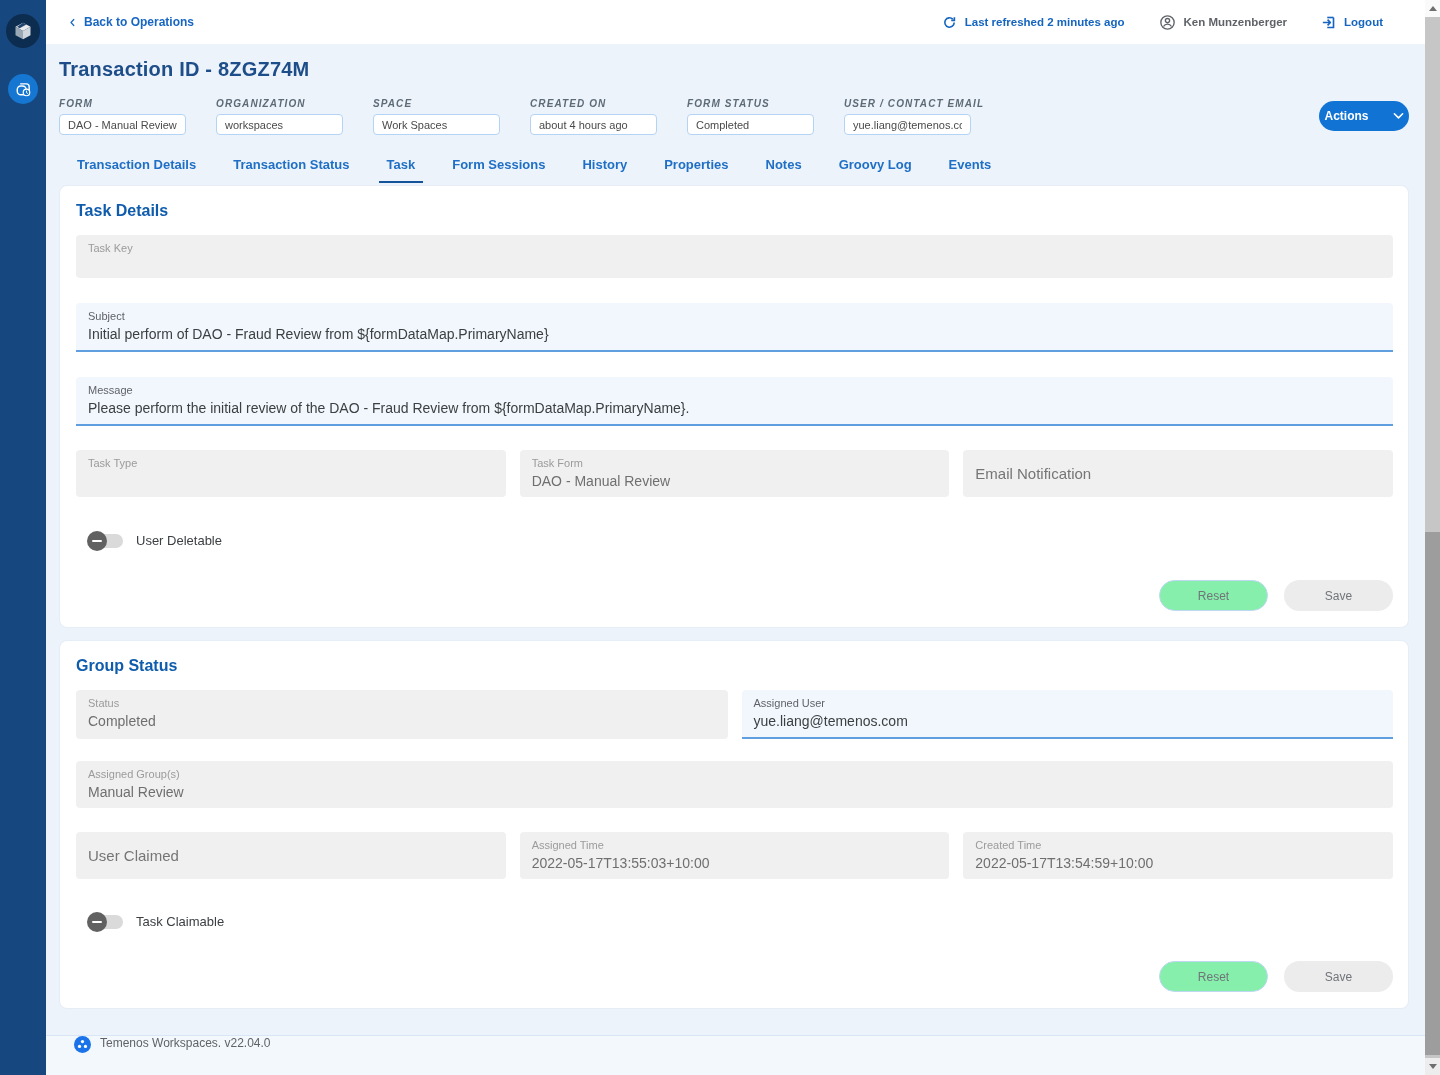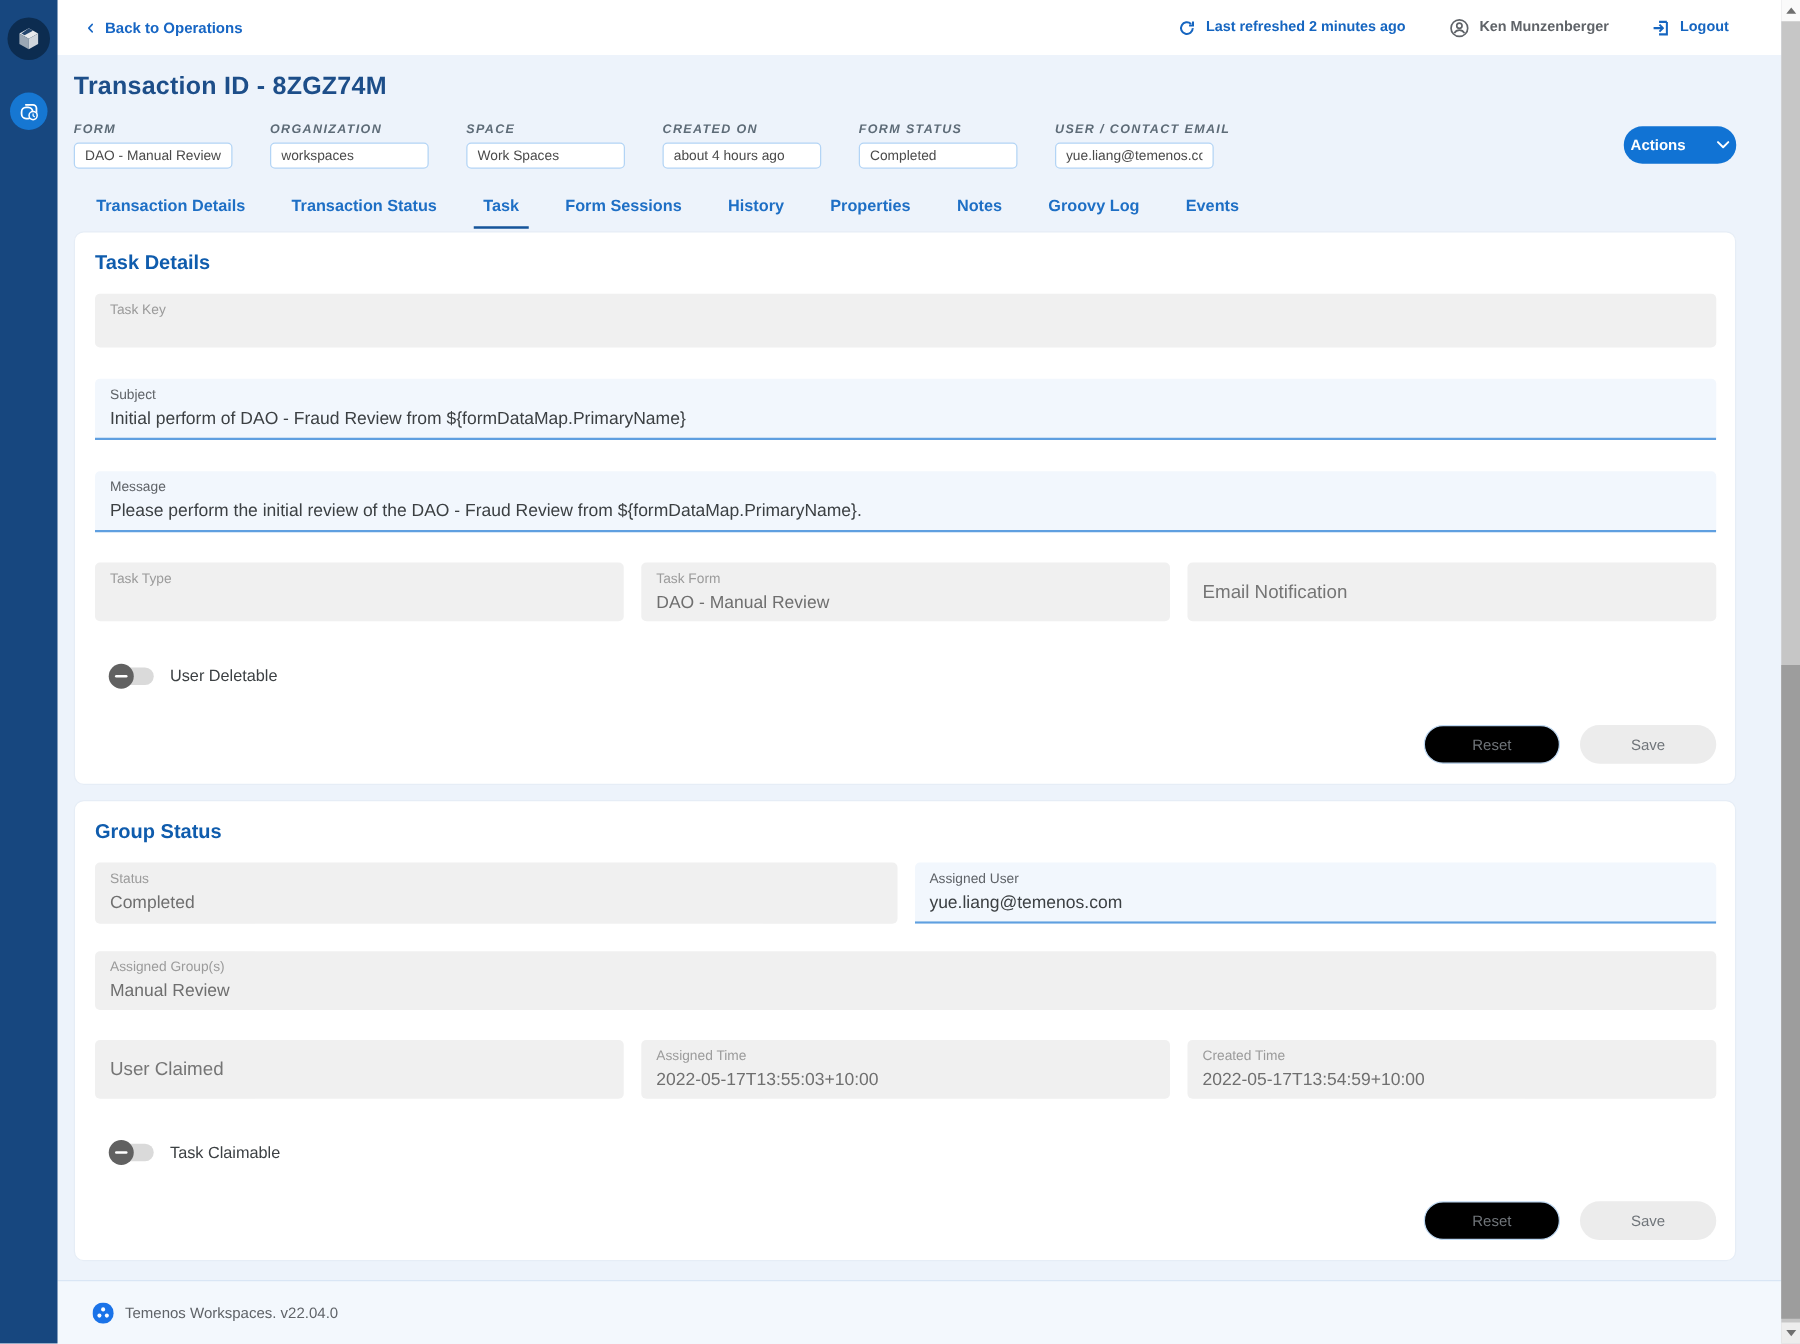--- a/index.html
+++ b/index.html
@@ -14,21 +14,21 @@
 
   
   .topbar { position:absolute; left:46px; top:0; right:15px; height:44px; background:#ffffff; display:flex; align-items:center; justify-content:space-between; padding:0 42px 0 22px; z-index:5; }
   .back { display:flex; align-items:center; gap:7px; color:#1766c4; font-size:12px; font-weight:700; cursor:pointer; text-decoration:none; }
   .top-right { display:flex; align-items:center; gap:34px; }
   .top-item { display:flex; align-items:center; gap:8px; font-size:11.5px; font-weight:700; cursor:pointer; }
   .top-item.refresh, .top-item.logout { color:#1565c0; }
   .top-item.user { color:#5f6368; }
 
   
-  .main { position:absolute; left:46px; top:44px; right:15px; bottom:43px; padding:0 36px 0 13px; background:#edf3fb; overflow:hidden; }
+  .main { position:absolute; left:46px; top:44px; right:15px; bottom:43px; padding:0 16px 0 13px; background:#edf3fb; overflow:hidden; }
   .page-head { position:relative; }
   .page-title { margin-top:14px; font-size:20px; font-weight:700; color:#1d4e89; letter-spacing:.2px; }
   .meta-row { display:flex; gap:30px; margin-top:17px; }
   .meta-field label { display:block; font-size:10px; font-weight:700; letter-spacing:1.1px; color:#5d6b77; margin-bottom:5px; text-transform:uppercase;font-style:italic; }
   .meta-field input { width:127px; height:21px; border:1px solid #b3d4f5; border-radius:4px; background:#fff; font-family:inherit; font-size:11px; color:#4a4a4a; padding:0 8px; outline:none; }
   .actions-btn { position:absolute; right:0; top:43px; width:90px; height:30px; border:none; border-radius:15px; background:#1173d4; color:#fff; font-family:inherit; font-size:12px; font-weight:700; display:flex; align-items:center; justify-content:center; gap:24px; cursor:pointer; }
 
   
   .tabs { display:flex; gap:37px; margin:22px 0 0 18px; }
   .tab { font-size:13px; font-weight:600; color:#1e6fc5; padding-bottom:11px; position:relative; cursor:pointer; white-space:nowrap; }
@@ -53,25 +53,25 @@
   .grid2 { display:grid; grid-template-columns:1fr 1fr; gap:14px; margin-top:13px; }
 
   .toggle-row { display:flex; align-items:center; gap:13px; margin:36px 0 0 13px; cursor:pointer; }
   .switch { width:34px; height:14px; background:#dadada; border-radius:7px; position:relative; display:inline-block; }
   .knob { position:absolute; left:-2px; top:-3px; width:20px; height:20px; border-radius:50%; background:#616161; }
   .knob::after { content:""; position:absolute; left:5px; top:9px; width:10px; height:2px; background:#fff; border-radius:1px; }
   .tlabel { font-size:13px; color:#3c4043; }
 
   .btn-row { display:flex; justify-content:flex-end; gap:16px; margin-top:32px; }
   .btn { width:109px; height:31px; border-radius:16px; font-family:inherit; font-size:12px; color:#70757a; display:flex; align-items:center; justify-content:center; cursor:pointer; }
-  .btn.reset { background:#000000; border:1px solid #bed8f2; }
+  .btn.reset { background:#86efac; border:1px solid #bed8f2; }
   .btn.save { background:#ececec; border:none; }
 
   
-  .footer { position:absolute; left:46px; right:15px; bottom:0; height:51px; background:#f3f8fd; border-top:1px solid #d9e6f5; display:flex; align-items:center; gap:9px; padding-left:28px; z-index:5; }
+  .footer { position:absolute; left:46px; right:15px; bottom:0; height:40px; background:#f3f8fd; border-top:1px solid #d9e6f5; display:flex; align-items:flex-start; gap:9px; padding-left:28px; z-index:5; }
   .footer-text { font-size:12px; color:#5f6368; }
 
   
   .scrollbar { position:absolute; right:0; top:0; width:15px; height:100%; background:#c6c6c6; z-index:10; }
   .sb-btn { position:absolute; left:0; width:15px; height:17px; background:#fafafa; display:flex; align-items:center; justify-content:center; }
   .sb-btn.up { top:0; }
   .sb-btn.down { bottom:0; background:#ededed; }
   .tri-up { width:0; height:0; border-left:4px solid transparent; border-right:4px solid transparent; border-bottom:5px solid #6f6f6f; }
   .tri-down { width:0; height:0; border-left:4px solid transparent; border-right:4px solid transparent; border-top:5px solid #6f6f6f; }
   .sb-thumb { position:absolute; left:0; width:15px; top:532px; height:523px; background:#9d9d9d; }

